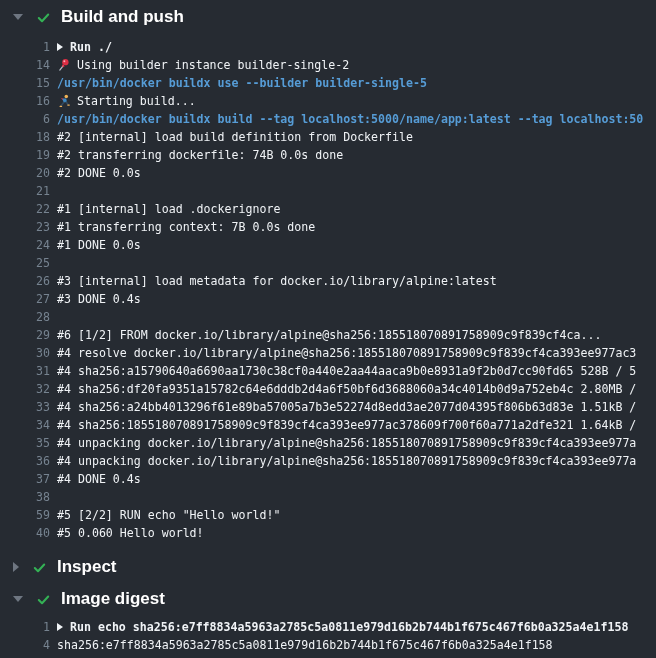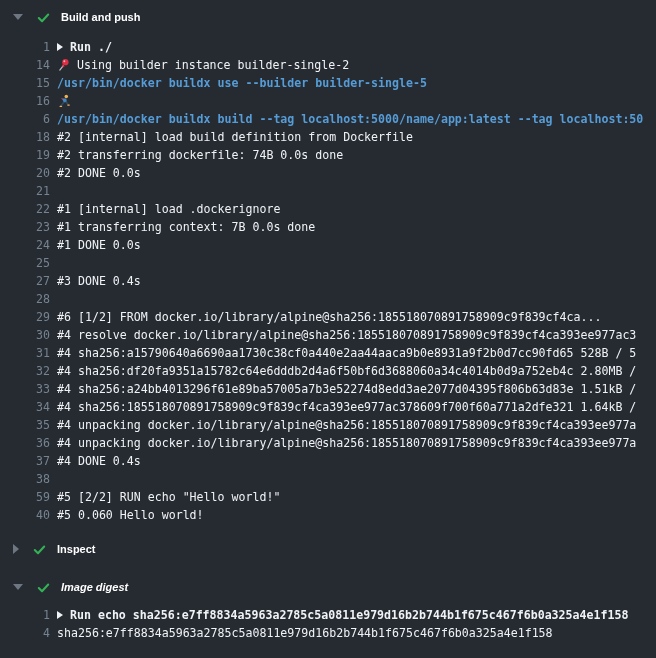--- a/index.html
+++ b/index.html
@@ -10,28 +10,28 @@
   }
   .log-viewer{width:656px;height:658px;overflow:hidden;}
 
   
   .section{}
   .sec-header{
     display:flex;align-items:center;height:22px;padding-left:13px;cursor:pointer;
   }
   .section:nth-child(1) .sec-header{margin-top:6px;}
   .section:nth-child(2) .sec-header{margin-top:6px;}
-  .section:nth-child(3) .sec-header{margin-top:16px;font-style:italic;}
+  .section:nth-child(3) .sec-header{margin-top:10px;}
   .caret{width:0;height:0;border-style:solid;flex:none;}
   .caret.down{border-left:5px solid transparent;border-right:5px solid transparent;border-top:6px solid var(--caret,#6e7681);border-bottom:none;}
   .caret.right{border-top:5px solid transparent;border-bottom:5px solid transparent;border-left:6px solid var(--caret,#6e7681);border-right:none;}
   .check{margin-left:13px;width:15px;height:15px;flex:none;display:block;}
   .sec-title{
     margin-left:10px;
-    font-family:"Liberation Sans",sans-serif;font-weight:bold;font-size:11px;
+    font-family:"Liberation Sans",sans-serif;font-weight:bold;font-size:17px;
     color:var(--title,#ffffff);
   }
 
   
   .log-block{padding:10px 0 8px 0;}
   .section:nth-child(3) .log-block{padding-top:8px;padding-bottom:0;}
   .row{
     display:flex;align-items:center;height:18px;
     font-family:"DejaVu Sans Mono","Liberation Mono",monospace;
     font-size:11.6px;line-height:18px;white-space:pre;
@@ -89,21 +89,21 @@
   </div>
 
   <div class="row plain">
     <span class="ln">16</span>
     <span class="txt"><svg class="emoji" viewBox="0 0 16 16">
               <circle cx="10.6" cy="2.8" r="2" fill="#efb157"></circle>
               <path d="M4.2 4.4 L8 5.6 L7 7.4 Z" fill="#dd2e44"></path>
               <path d="M6.2 5.2 L10.4 5.2 L11.4 9 L7.4 9.8 Z" fill="#3b88c3"></path>
               <path d="M7.6 9.6 L4.4 13.6 M10.8 9.2 L12.6 12.2" stroke="#31485e" stroke-width="1.8" stroke-linecap="round"></path>
               <path d="M3.6 14.2 h1.6 M12.4 12.6 h1.6" stroke="#efb157" stroke-width="1.4" stroke-linecap="round"></path>
-            </svg></span>
+            </svg><span>Starting build...</span></span>
   </div>
 
   <div class="row command">
     <span class="ln">6</span>
     <span class="txt"><span>/usr/bin/docker buildx build --tag localhost:5000/name/app:latest --tag localhost:50</span></span>
   </div>
 
   <div class="row plain">
     <span class="ln">18</span>
     <span class="txt"><span>#2 [internal] load build definition from Dockerfile</span></span>
@@ -137,20 +137,24 @@
   <div class="row plain">
     <span class="ln">24</span>
     <span class="txt"><span>#1 DONE 0.0s</span></span>
   </div>
 
   <div class="row blank">
     <span class="ln">25</span>
     <span class="txt"><span></span></span>
   </div>
 
+  <div class="row plain">
+    <span class="ln">26</span>
+    <span class="txt"><span>#3 [internal] load metadata for docker.io/library/alpine:latest</span></span>
+  </div>
 
   <div class="row plain">
     <span class="ln">27</span>
     <span class="txt"><span>#3 DONE 0.4s</span></span>
   </div>
 
   <div class="row blank">
     <span class="ln">28</span>
     <span class="txt"><span></span></span>
   </div>

